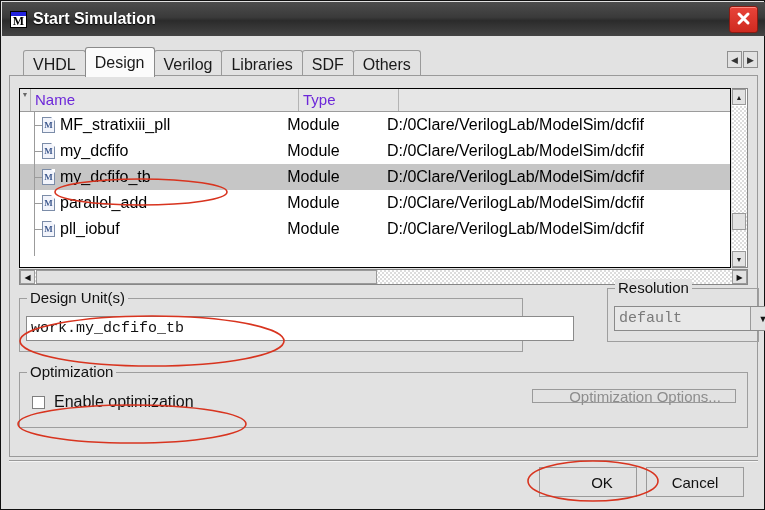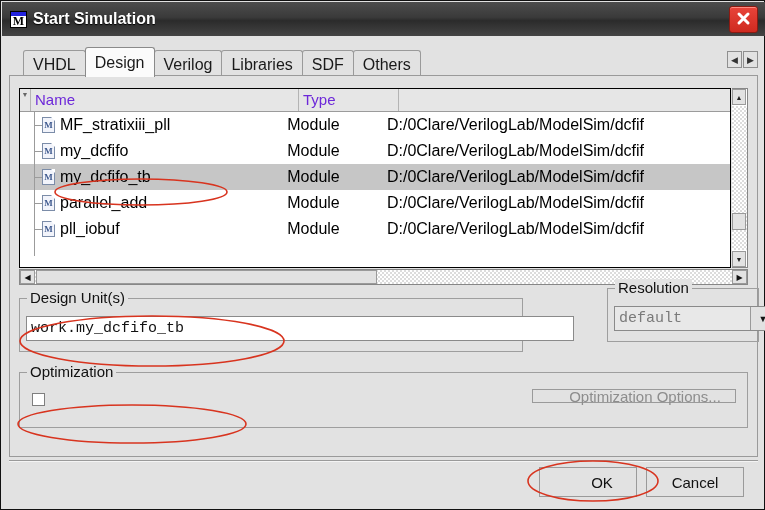--- a/index.html
+++ b/index.html
@@ -398,20 +398,21 @@
       <div class="combo">
         <span class="val">default</span>
         <span class="arrow">▼</span>
       </div>
     </div>
 
     <div class="group" id="grp-opt">
       <span class="legend">Optimization</span>
       <label class="checkrow">
         <span class="checkbox"></span>
+        <span class="checklabel">Enable optimization</span>
       </label>
       <div class="btn disabled" id="btn-optopts">Optimization Options...</div>
     </div>
 
   </div>
 
   <div class="sep"></div>
   <div class="btn" id="btn-ok">OK</div>
   <div class="btn" id="btn-cancel">Cancel</div>
 

